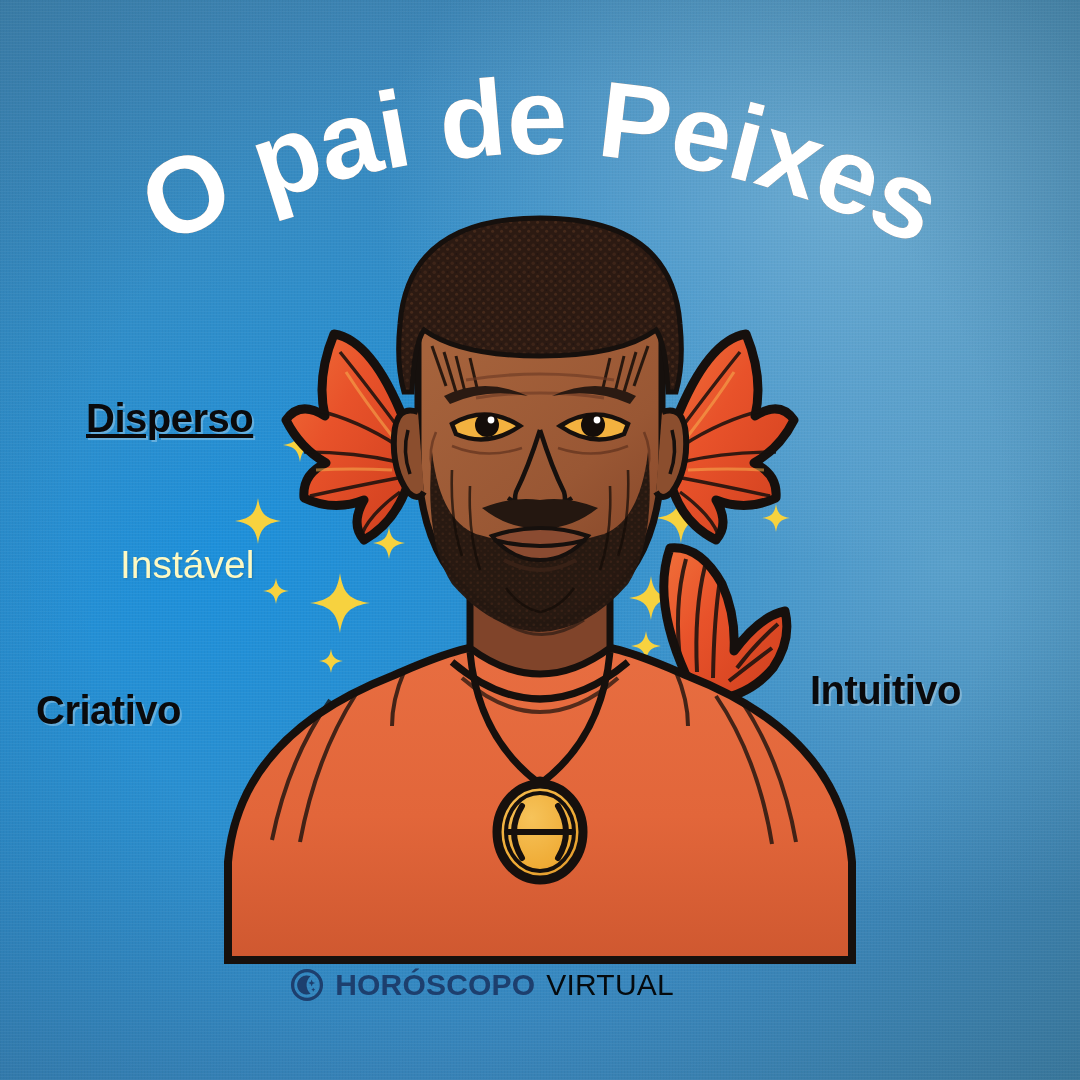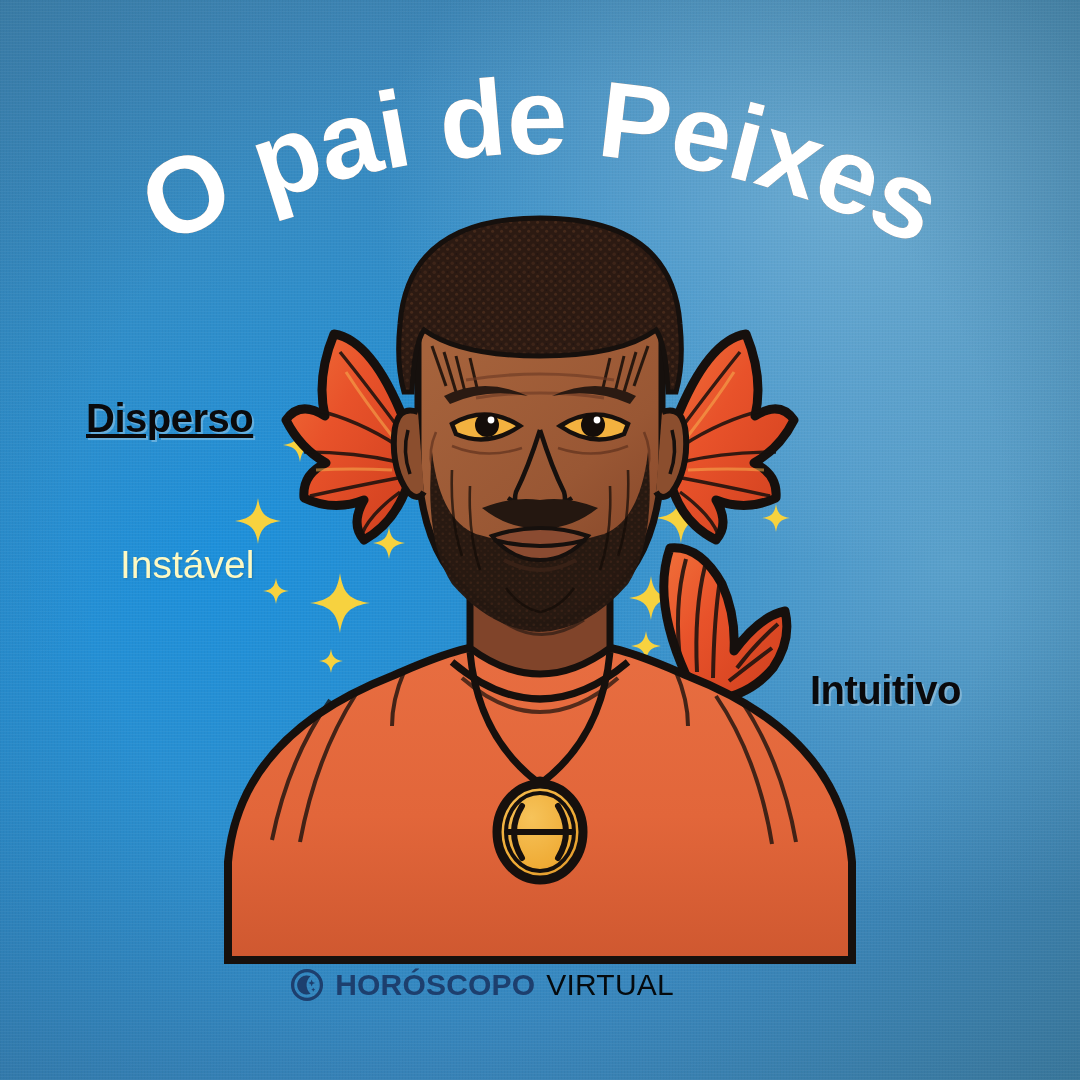--- a/index.html
+++ b/index.html
@@ -393,20 +393,21 @@
     <text class="t-shadow2">
       <textPath href="#arcPath" startOffset="50%" text-anchor="middle" dy="4">O pai de Peixes</textPath>
     </text>
     <text class="t-main">
       <textPath href="#arcPath" startOffset="50%" text-anchor="middle">O pai de Peixes</textPath>
     </text>
   </svg>
 
   <div class="trait bold" id="trait-disperso">Disperso</div>
   <div class="trait light" id="trait-instavel">Instável</div>
+  <div class="trait bold" id="trait-criativo">Criativo</div>
   <div class="trait bold" id="trait-emocional">Intuitivo</div>
 
   <div id="logo">
     <svg id="logo-mark" width="34" height="34" viewBox="0 0 34 34">
       <circle cx="17" cy="17" r="14.4" fill="none" stroke="#1d3f6e" stroke-width="3.3"></circle>
       <path d="M20.6 8.2 A9.6 9.6 0 1 0 20.6 25.8 A11.6 11.6 0 0 1 20.6 8.2 Z" fill="#1d3f6e"></path>
       <path d="M21.6 11.6 l1.0 2.5 2.5 1.0 -2.5 1.0 -1.0 2.5 -1.0 -2.5 -2.5 -1.0 2.5 -1.0 Z" fill="#1d3f6e"></path>
       <path d="M23.3 19.6 l0.6 1.5 1.5 0.6 -1.5 0.6 -0.6 1.5 -0.6 -1.5 -1.5 -0.6 1.5 -0.6 Z" fill="#1d3f6e"></path>
     </svg>
     <span class="logo-word logo-bold" style="margin-right: 0px;">HORÓSCOPO</span>

